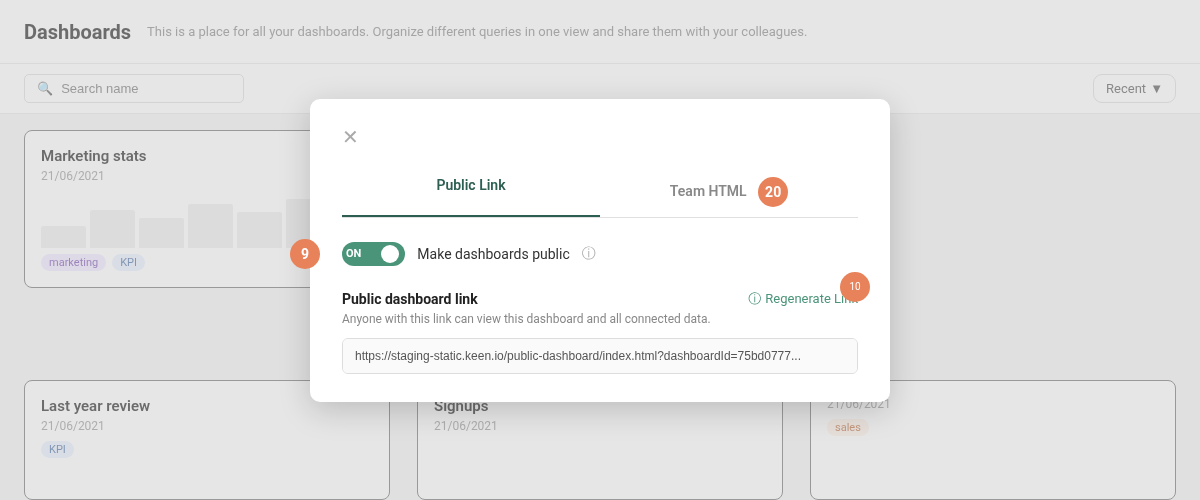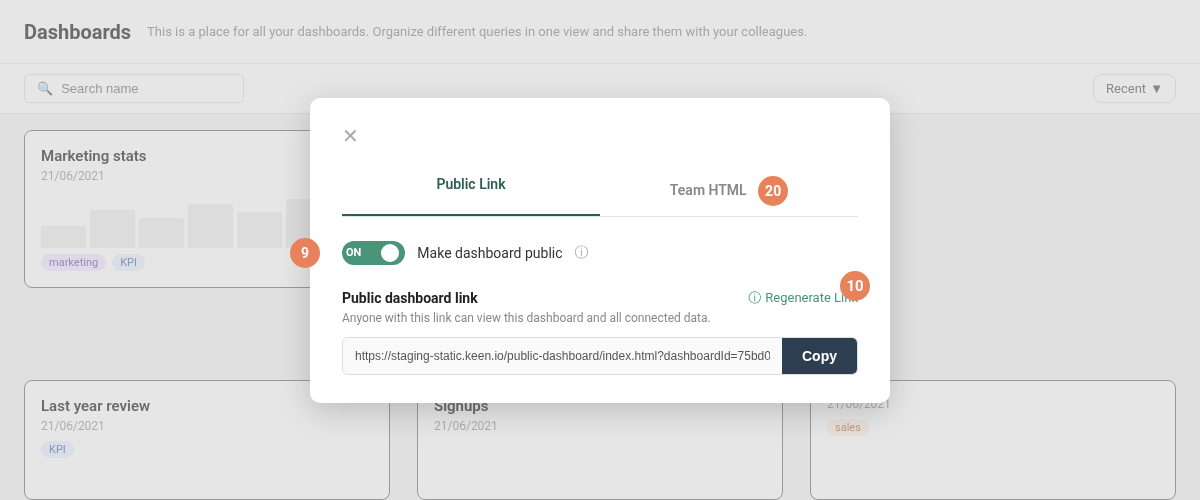--- a/index.html
+++ b/index.html
@@ -388,35 +388,34 @@
     </div>
 
     <div class="toggle-row">
 
       <div style="position:absolute; left:-52px; background:#e8825a; color:#fff; border-radius:50%; width:30px; height:30px; display:flex; align-items:center; justify-content:center; font-size:14px; font-weight:700;">9</div>
 
       <div class="toggle-switch">
         <span class="toggle-label">ON</span>
         <div class="toggle-knob"></div>
       </div>
-      <span class="toggle-text">Make dashboard public</span>
+      <span class="toggle-text">Make dashboards public</span>
       <span class="info-icon">ⓘ</span>
     </div>
 
     <div class="link-section">
 
-      <div style="position:absolute; top:-18px; right:-12px; background:#e8825a; color:#fff; border-radius:50%; width:30px; height:30px; display:flex; align-items:center; justify-content:center; font-size:15px; font-weight:700;">10</div>
+      <div style="position:absolute; top:-18px; right:-12px; background:#e8825a; color:#fff; border-radius:50%; width:30px; height:30px; display:flex; align-items:center; justify-content:center; font-size:10px; font-weight:400;">10</div>
 
       <div class="link-header">
         <span class="link-title">Public dashboard link</span>
         <span class="regenerate-link">
           <span>ⓘ</span>
           <span>Regenerate Link</span>
         </span>
       </div>
       <div class="link-desc">Anyone with this link can view this dashboard and all connected data.</div>
       <div class="link-input-row">
         <input class="link-input" type="text" readonly="" value="https://staging-static.keen.io/public-dashboard/index.html?dashboardId=75bd0777..." style="">
-        <button class="copy-btn">Copy</button>
       </div>
     </div>
   </div>
 </div>
 
 </body></html>

